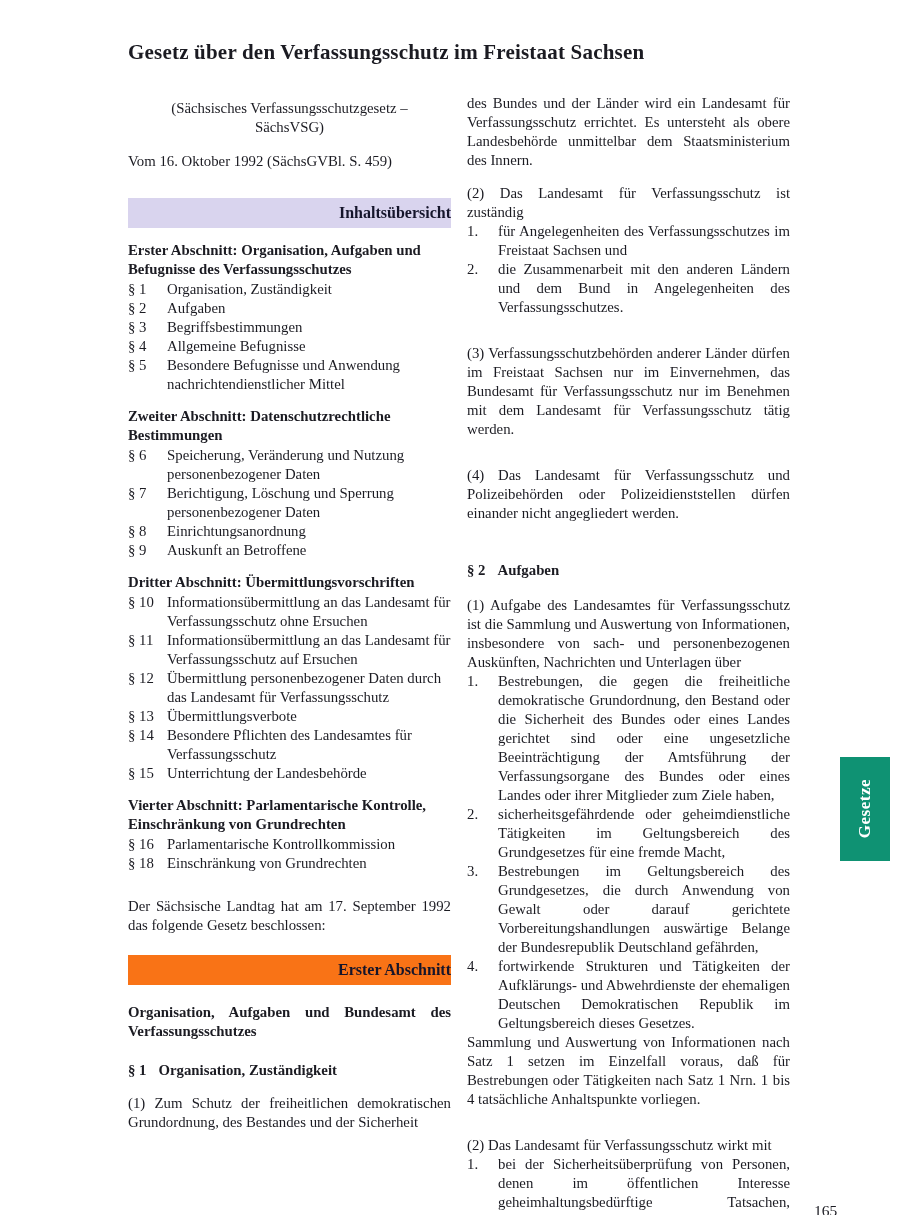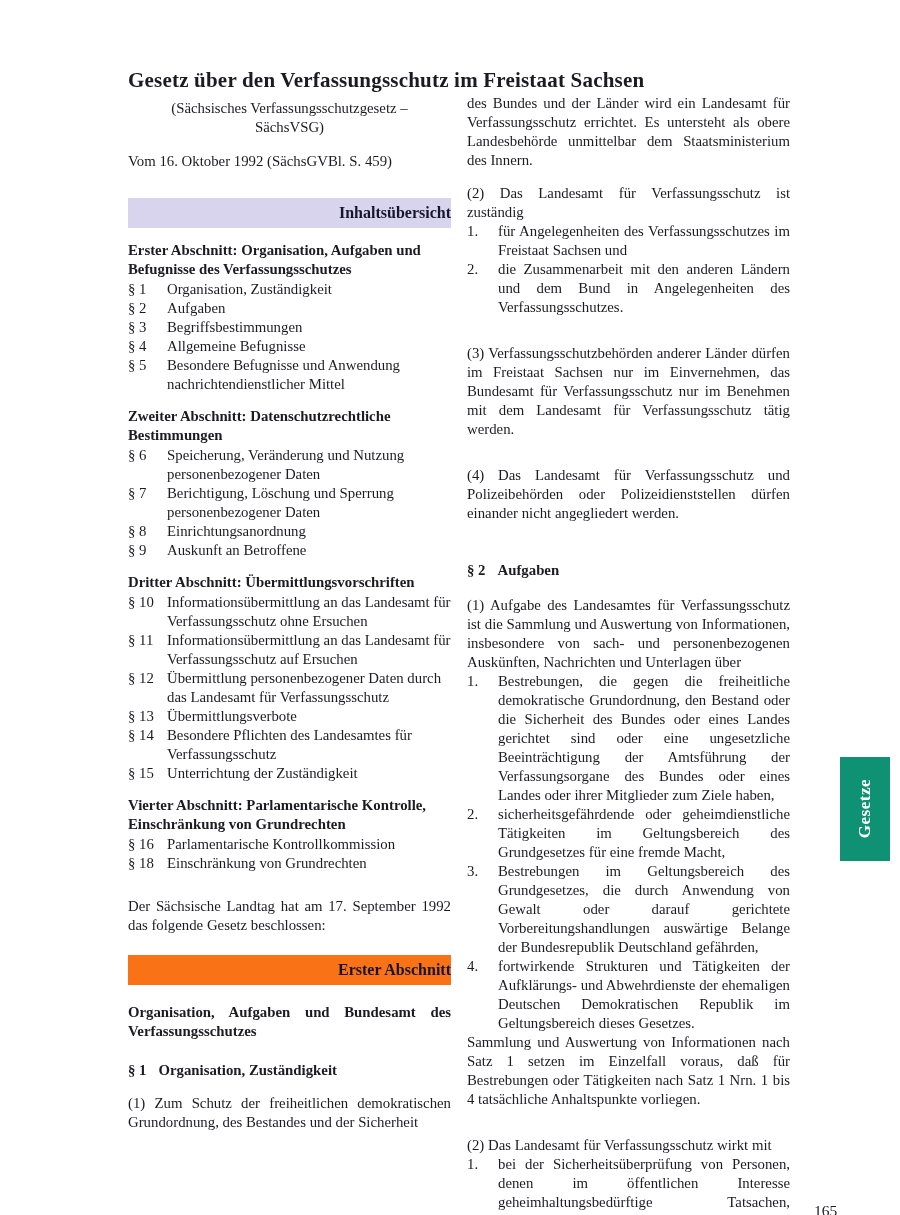--- a/index.html
+++ b/index.html
@@ -10,21 +10,21 @@
     color: #1b1b22;
   }
   .page {
     position: relative;
     width: 900px; height: 1215px;
     overflow: hidden;
     background: #ffffff;
   }
   .title {
     position: absolute;
-    left: 128px; top: 68px;
+    left: 128px; top: 40px;
     width: 662px;
     font-size: 21px;
     font-weight: bold;
     letter-spacing: 0.2px;
     white-space: nowrap;
   }
   .columns {
     position: absolute;
     left: 128px; top: 94px;
     width: 662px;
@@ -206,21 +206,21 @@
                 <span class="toc-text">Übermittlungsverbote</span>
               </div>
 
               <div class="toc-entry">
                 <span class="toc-num">§ 14</span>
                 <span class="toc-text">Besondere Pflichten des Landesamtes für Verfassungsschutz</span>
               </div>
 
               <div class="toc-entry">
                 <span class="toc-num">§ 15</span>
-                <span class="toc-text">Unterrichtung der Zuständigkeit</span>
+                <span class="toc-text">Unterrichtung der Landesbehörde</span>
               </div>
             </div>
         </div>
 
         <div class="toc-section">
           <div class="toc-heading">Vierter Abschnitt: Parlamentarische Kontrolle, Einschränkung von Grundrechten</div>
           <div>
 
               <div class="toc-entry">
                 <span class="toc-num">§ 16</span>

